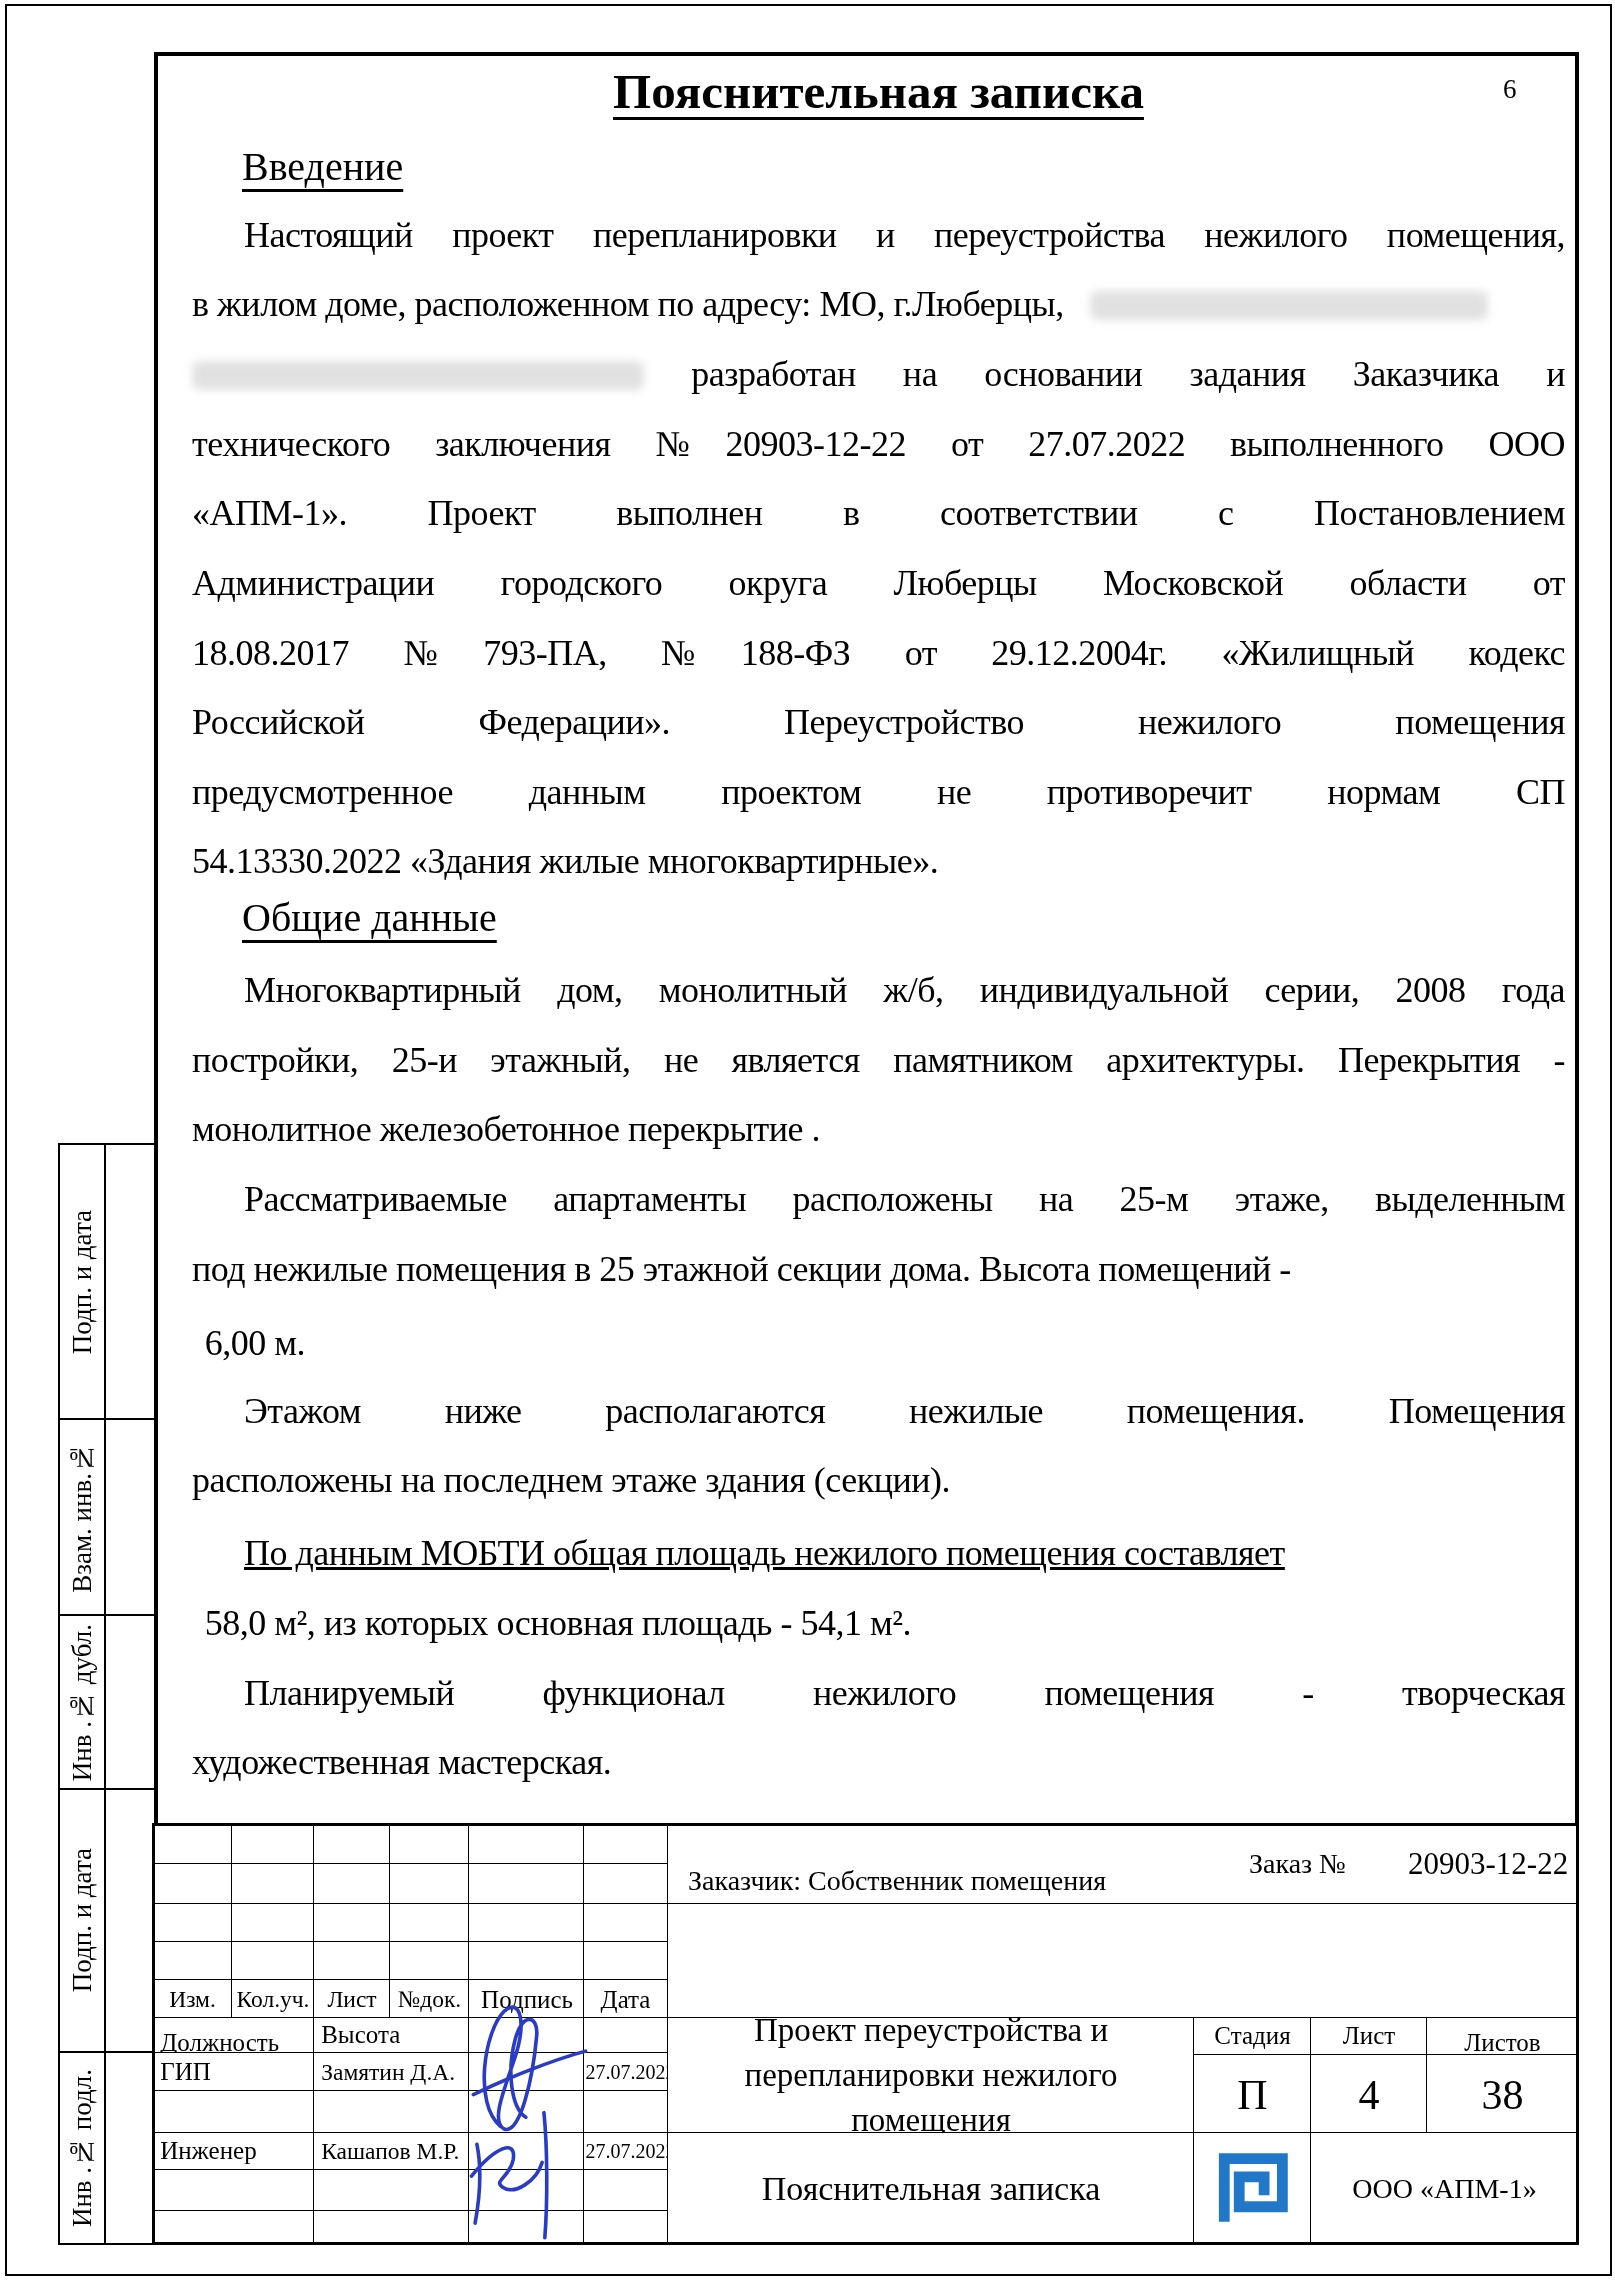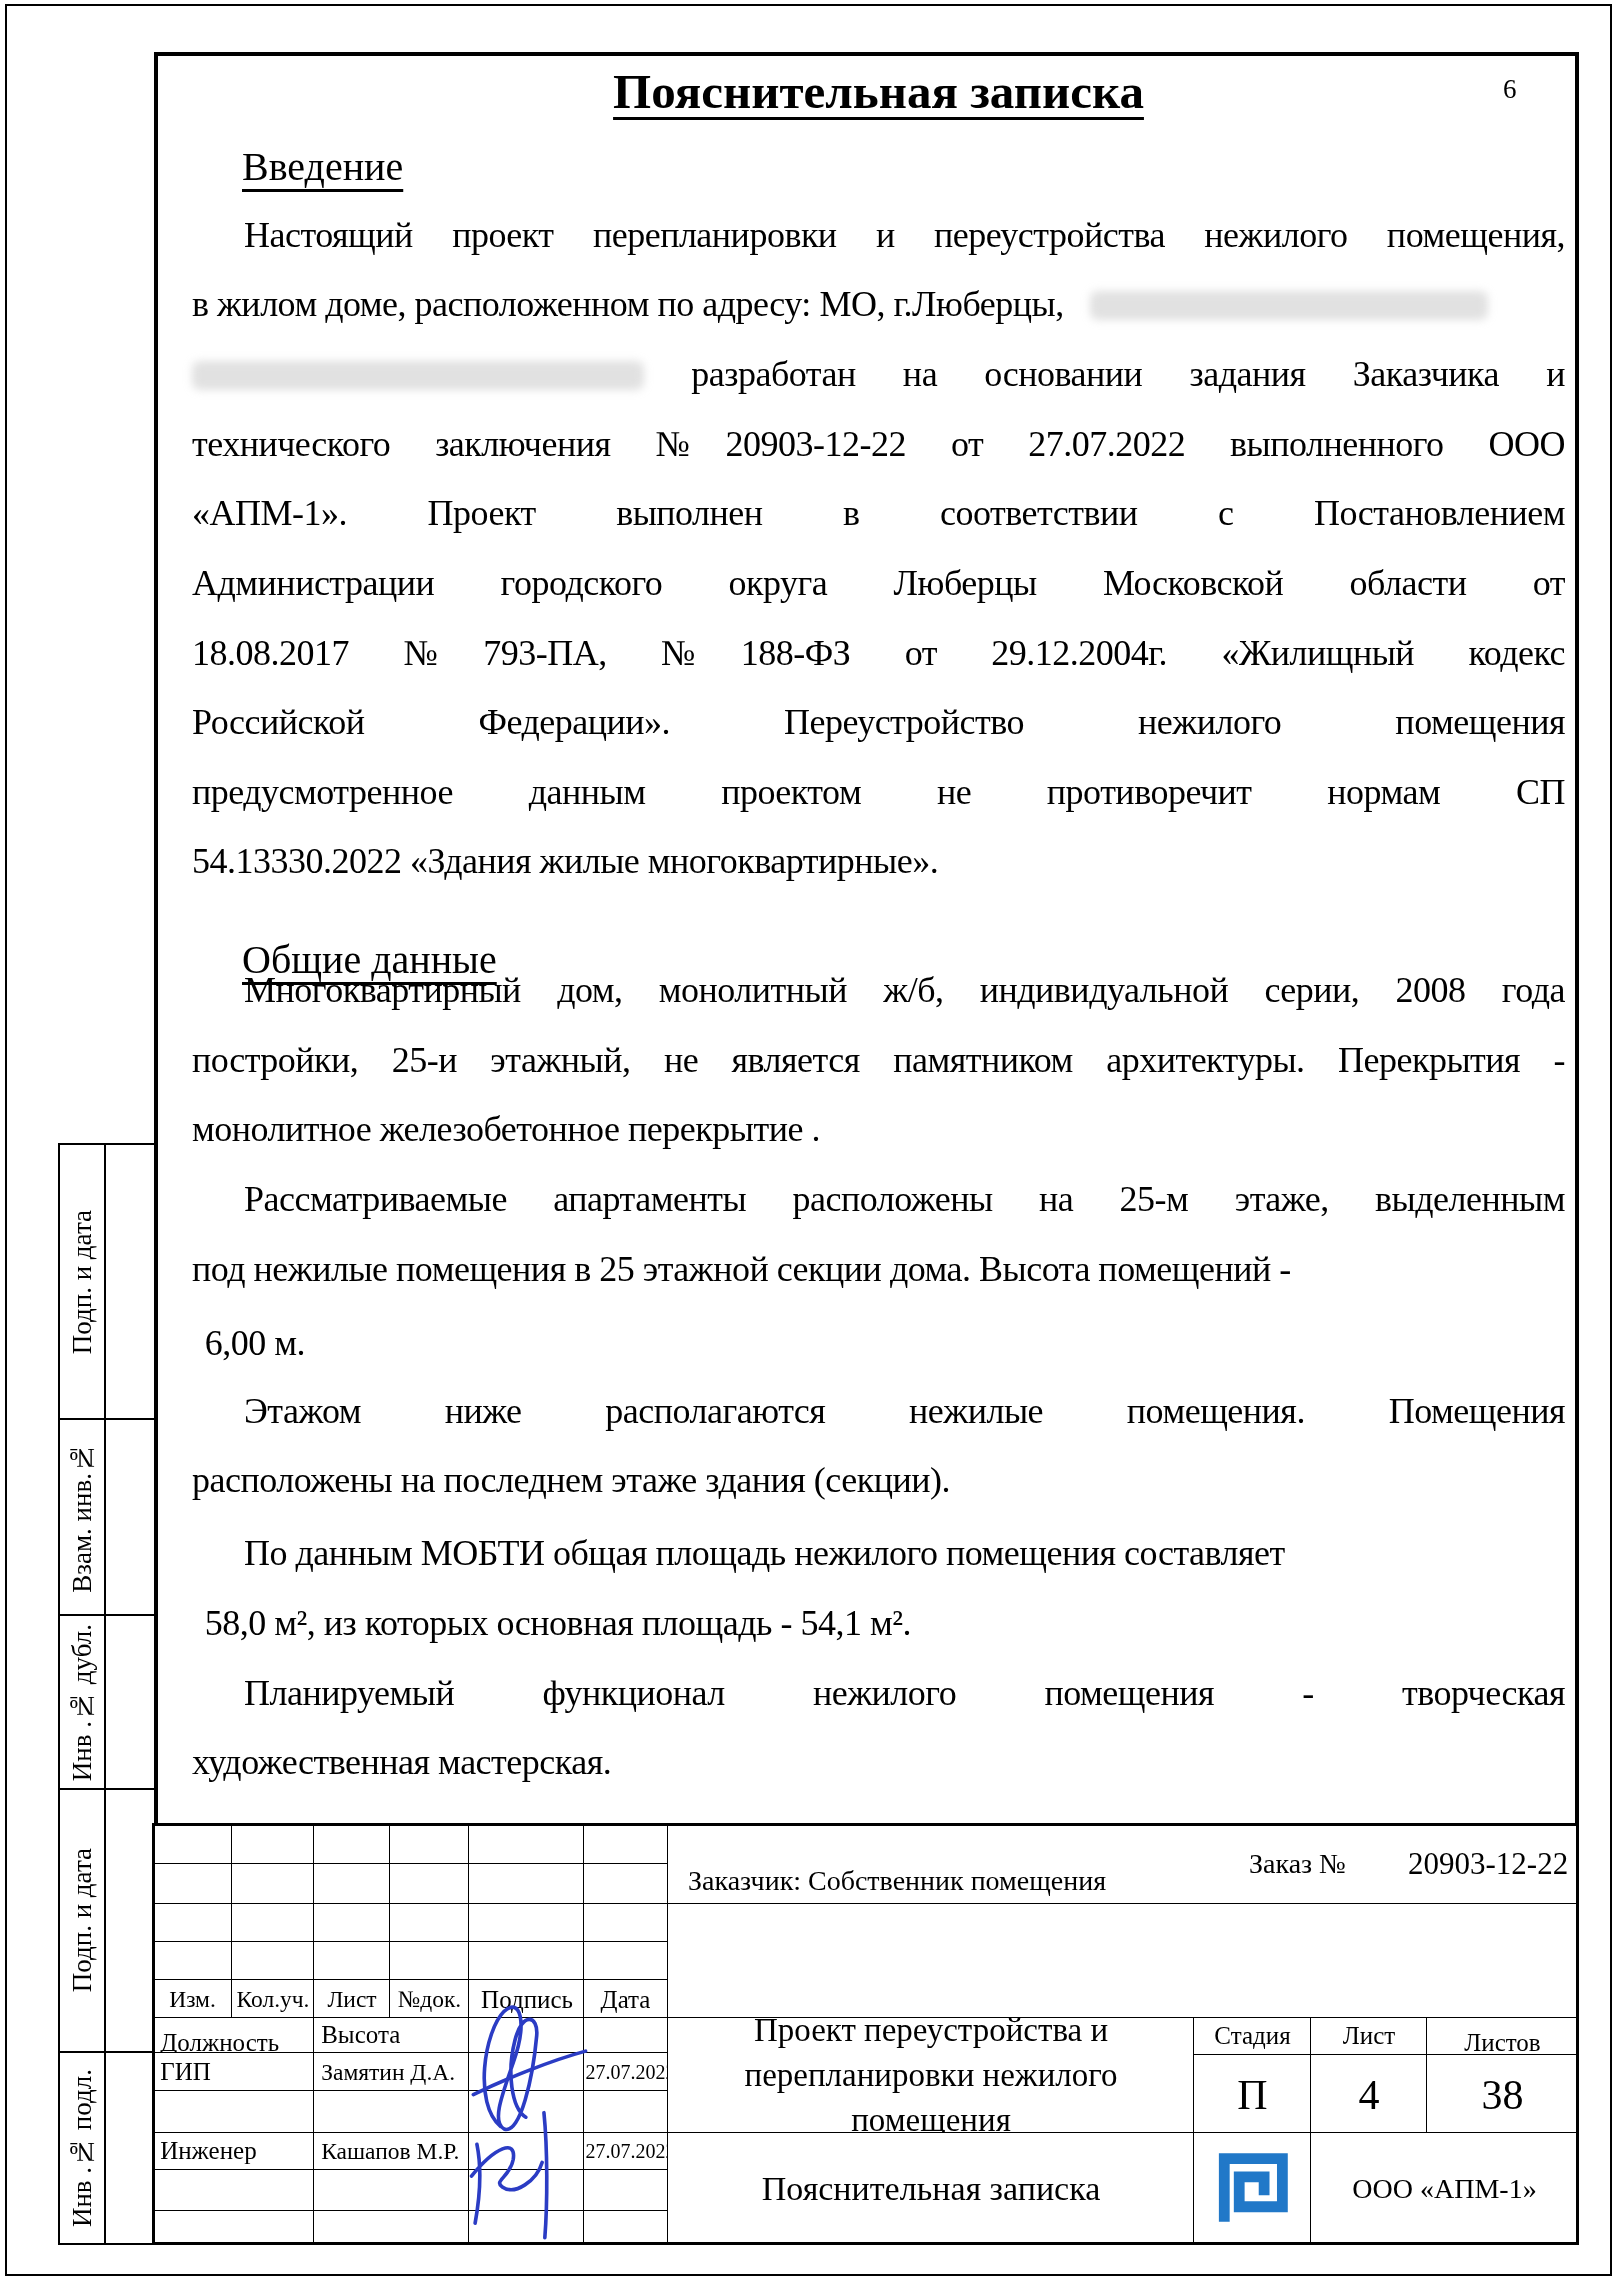--- a/index.html
+++ b/index.html
@@ -17,21 +17,21 @@
   .doc-title { position:absolute; left:192px; top:63px; width:1373px; text-align:center;
     font-size:49px; font-weight:bold; }
   .u { text-decoration:underline; text-decoration-thickness:2.7px; text-underline-offset:9px; }
 
   .heading { position:absolute; left:242px; font-size:40px; }
 
   .line { position:absolute; left:192px; width:1373px; font-size:36px; line-height:45px;
     letter-spacing:-0.5px; }
   .j  { text-align:justify; text-align-last:justify; }
   .ji { text-align:justify; text-align-last:justify; text-indent:52px; }
-  .ind { text-indent:52px; }
+  .ind { text-indent:52px;text-decoration:underline; }
   .off { padding-left:12.7px; box-sizing:border-box; }
 
   .redact { display:inline-block; height:29px; border-radius:8.1px;
     background:rgba(175,175,175,0.38); filter:blur(4.5px); vertical-align:-3.6px; }
 
   
   .side-cell { position:absolute; border:2.7px solid #000; box-sizing:border-box;
     display:flex; align-items:center; justify-content:center; background:#fff; }
   .side-label { writing-mode:vertical-rl; transform:rotate(180deg); font-size:27px;
     white-space:nowrap; }
@@ -81,21 +81,21 @@
     <span>разработан на основании задания Заказчика и</span>
   </div>
   <div class="line j" style="top:422px">технического заключения №20903-12-22 от 27.07.2022 выполненного ООО</div>
   <div class="line j" style="top:491px">«АПМ-1». Проект  выполнен в соответствии с Постановлением</div>
   <div class="line j" style="top:561px">Администрации городского округа Люберцы Московской области от</div>
   <div class="line j" style="top:631px">18.08.2017 №793-ПА, №188-ФЗ от 29.12.2004г. «Жилищный кодекс</div>
   <div class="line j" style="top:700px">Российской Федерации». Переустройство нежилого помещения</div>
   <div class="line j" style="top:770px">предусмотренное данным проектом не противоречит нормам СП</div>
   <div class="line" style="top:839px">54.13330.2022 «Здания жилые многоквартирные».</div>
 
-  <div class="heading" style="top:936px">
+  <div class="heading" style="top:894px">
     <span class="u">Общие данные</span>
   </div>
 
   <div class="line ji" style="top:968px">Многоквартирный дом, монолитный ж/б, индивидуальной серии, 2008 года</div>
   <div class="line j" style="top:1038px">постройки, 25-и этажный, не является памятником архитектуры. Перекрытия -</div>
   <div class="line" style="top:1107px">монолитное железобетонное перекрытие .</div>
   <div class="line ji" style="top:1177px">Рассматриваемые апартаменты расположены на 25-м этаже, выделенным</div>
   <div class="line" style="top:1247px">под нежилые помещения в 25 этажной секции дома. Высота помещений -</div>
   <div class="line off" style="top:1321px">6,00 м.</div>
   <div class="line ji j" style="top:1389px">Этажом ниже располагаются нежилые помещения. Помещения</div>

